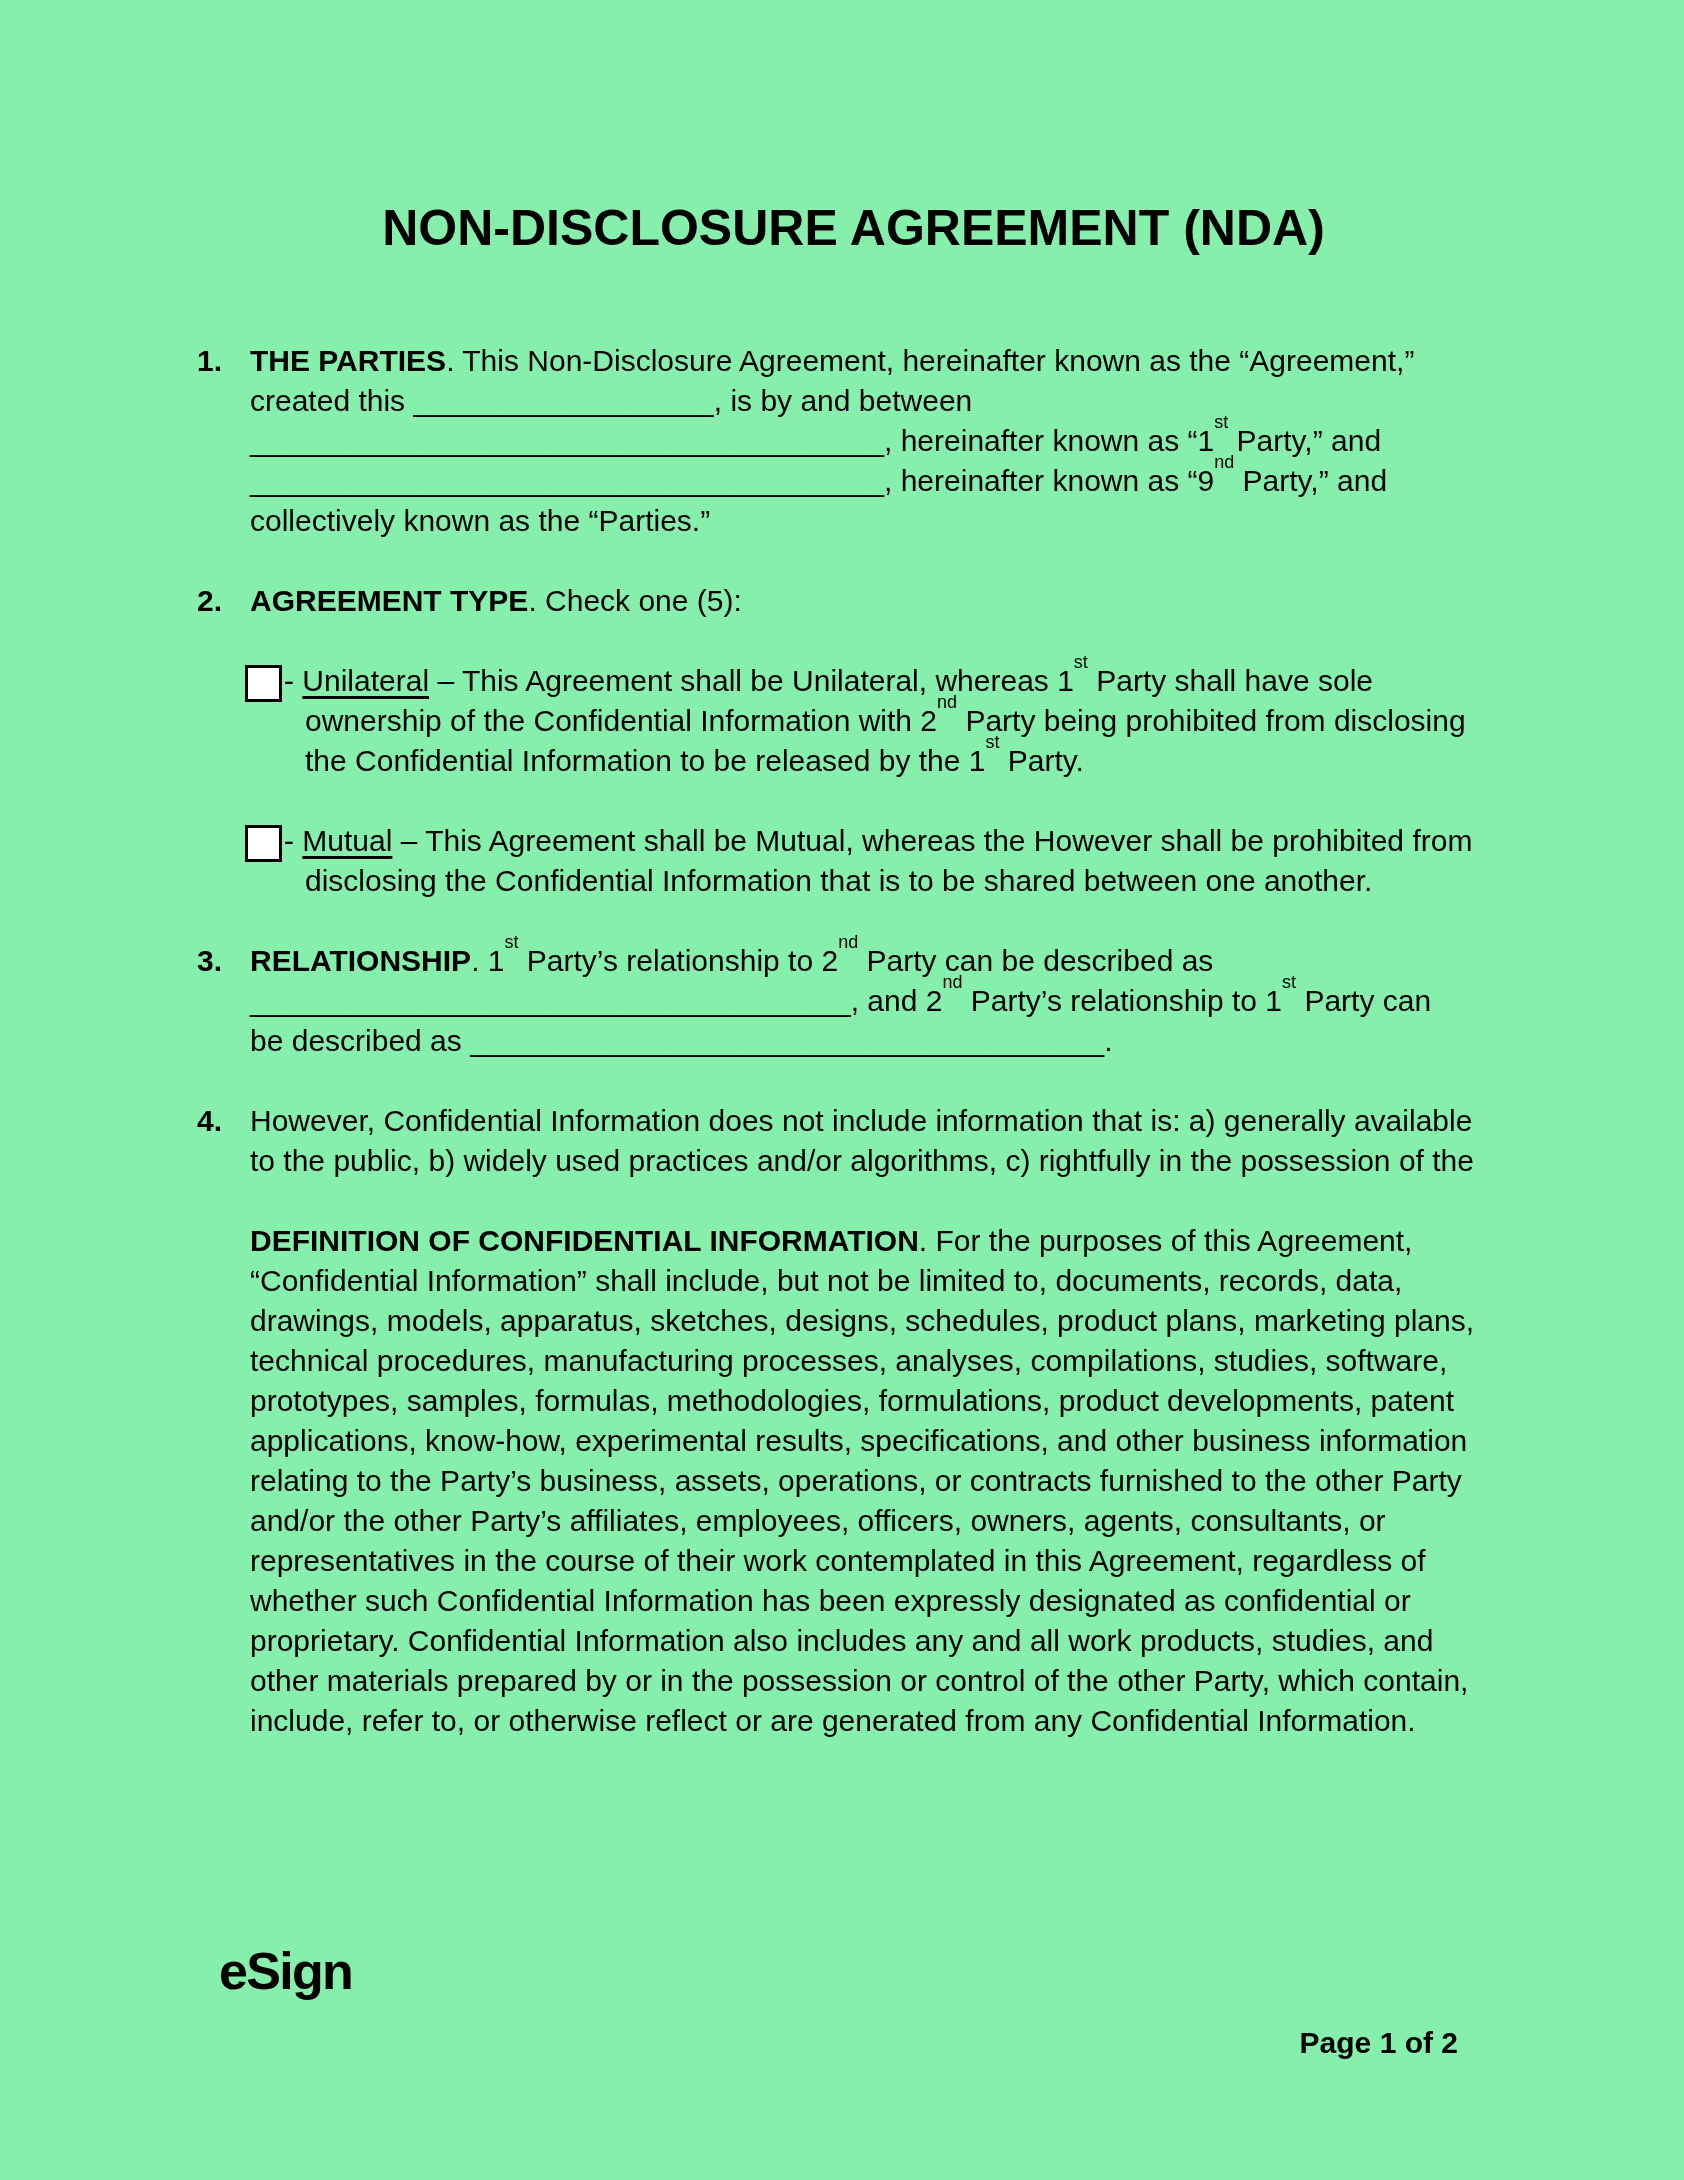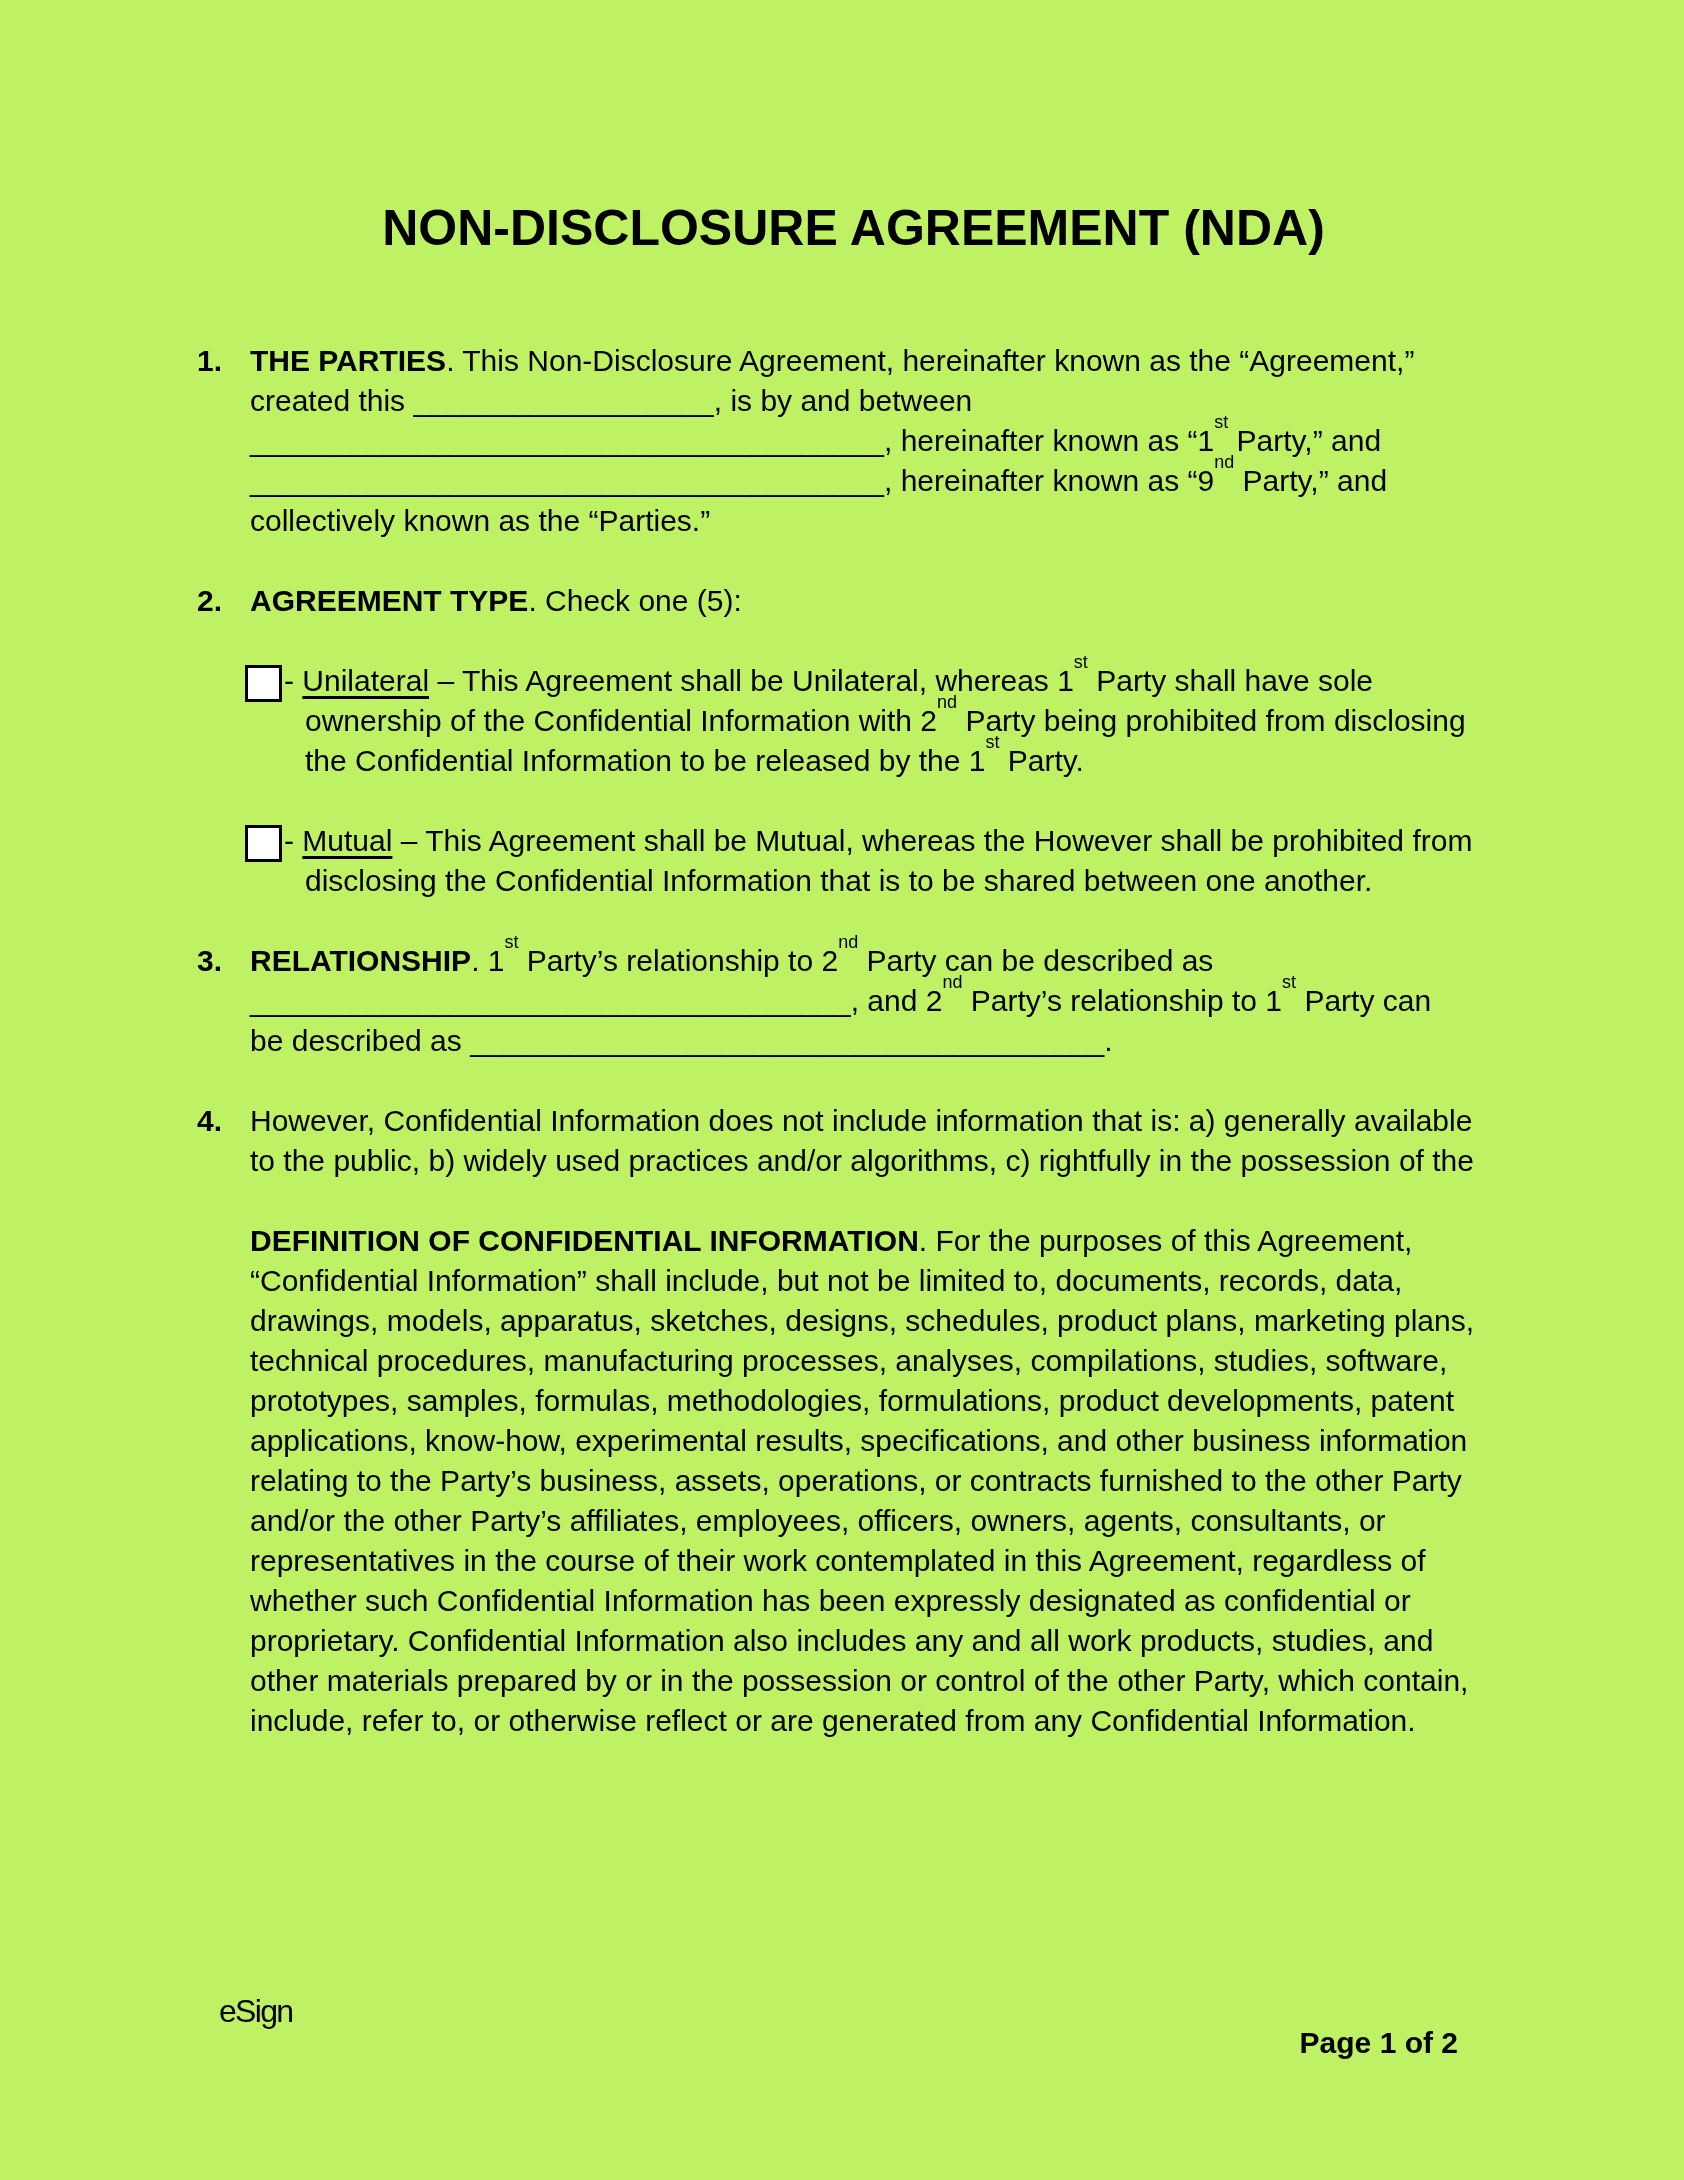--- a/index.html
+++ b/index.html
@@ -2,21 +2,21 @@
 <html style="font-size:13.6px"><head>
 <meta charset="utf-8">
 <style>
   html, body { margin: 0; padding: 0; background: #ffffff; }
   .page {
     position: relative;
     width: 1685px;
     height: 2181px;
     box-sizing: border-box;
     padding: 0 175px 0 197px;
-    background: #bef264;
+    background: #86efac;
     overflow: hidden;
     font-family: "Liberation Sans", "DejaVu Sans", sans-serif;
     font-size: 30px;
     line-height: 40px;
     color: #000000;
   }
   .title {
     margin: 199px 0 84px 0;
     text-align: center;
     font-size: 50px;
@@ -40,24 +40,24 @@
     width: 37px;
     height: 37px;
     border: 3.4px solid #000;
     box-sizing: border-box;
     background: #fff;
     cursor: pointer;
   }
   .footer-brand {
     position: absolute;
     left: 219px;
-    top: 1986px;
-    font-size: 32px;
+    top: 1946px;
+    font-size: 52px;
     line-height: 51px;
-    font-weight: normal;
+    font-weight: bold;
     letter-spacing: -1.7px;
   }
   .footer-page {
     position: absolute;
     right: 227px;
     top: 2023px;
     font-size: 30px;
     line-height: 40px;
     font-weight: bold;
   }

